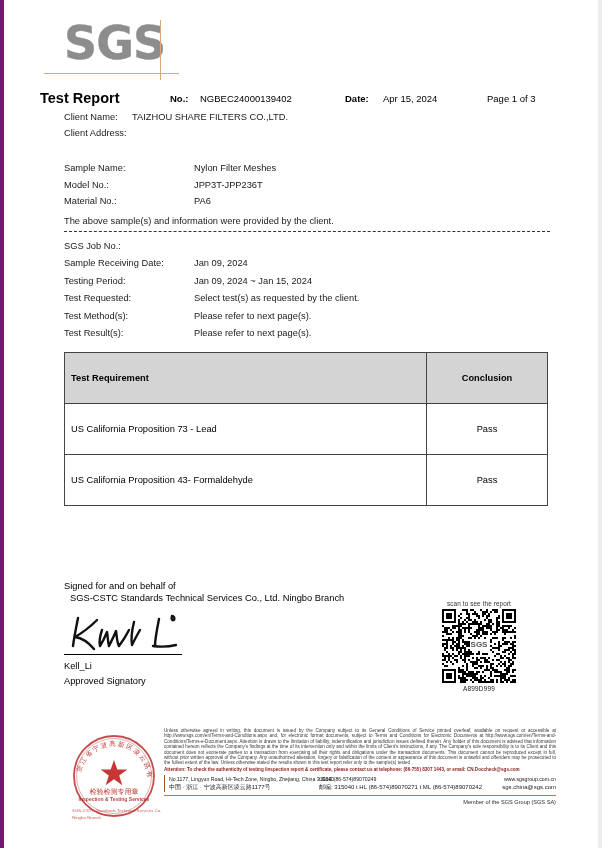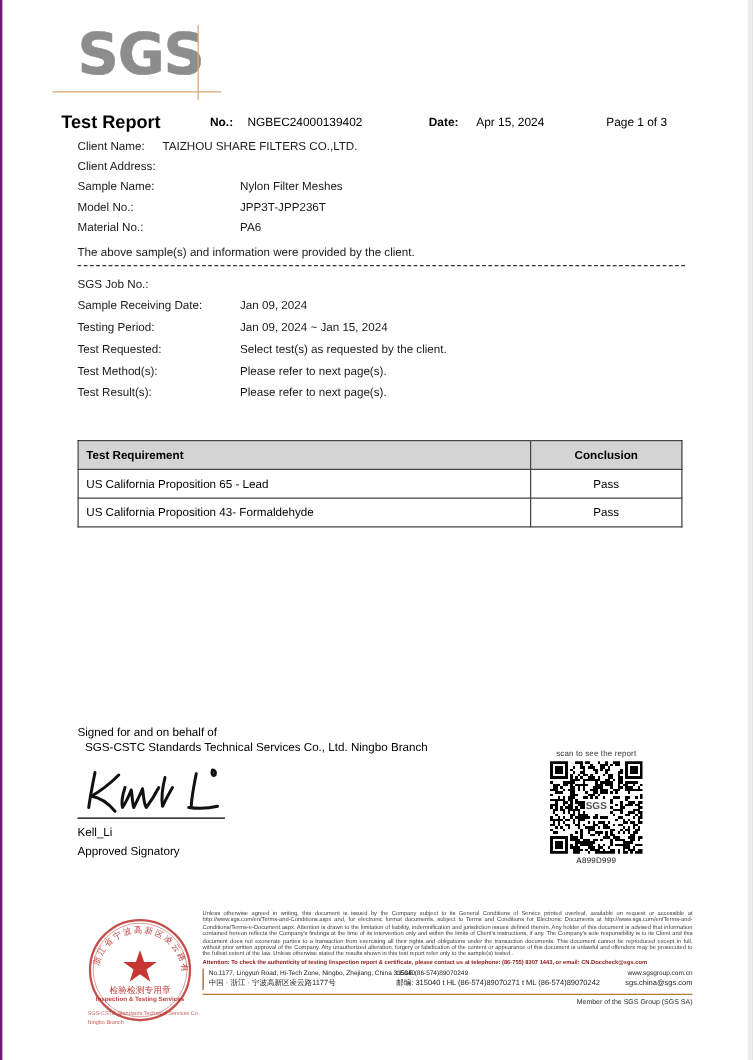--- a/index.html
+++ b/index.html
@@ -10,21 +10,21 @@
   body {
     font-family: "Liberation Sans", sans-serif;
   }
   #page {
     position: relative;
     width: 602px;
     height: 848px;
     background: #ffffff;
     overflow: hidden;
     box-sizing: border-box;
-    border-left: 2px solid #701a75;
+    border-left: 4px solid #701a75;
     border-right: 4px solid #ededed;
   }
   #sheet {
     position: absolute;
     left: 0; top: 0;
     width: 602px;
     height: 848px;
     background: #fff;
   }
 
@@ -68,21 +68,21 @@
   
   .title-row {
     position: absolute;
     left: 36px;
     top: 90px;
     width: 520px;
     height: 18px;
   }
   .report-title {
     position: absolute;
-    left: 11px; top: 0;
+    left: 0; top: 0;
     font-size: 14.5px;
     font-weight: bold;
     color: #000;
   }
   .no-label {
     position: absolute;
     left: 130px; top: 3px;
     font-size: 9.5px;
     font-weight: bold;
   }
@@ -120,21 +120,21 @@
   .row {
     display: flex;
     align-items: flex-end;
     margin-bottom: 3px;
     line-height: 12.5px;
   }
   .row .lab { width: 68px; flex: 0 0 68px; }
   .row .val { flex: 1 1 auto; }
   .row.wide .lab { width: 68px; flex: 0 0 68px; }
 
-  .block2 { margin-top: 4px; }
+  .block2 { margin-top: 23px; }
   .block2 .row .lab { width: 130px; flex: 0 0 130px; }
   .block2 .row { margin-bottom: 4px; }
 
   .note {
     margin-top: 7px;
     font-size: 9.3px;
     line-height: 12px;
   }
 
   .dashline {
@@ -152,21 +152,21 @@
   .tbl {
     position: absolute;
     left: 60px;
     top: 352px;
     width: 484px;
     border-collapse: collapse;
     font-size: 9.3px;
   }
   .tbl th, .tbl td {
     border: 1px solid #444;
-    padding: 4px 6px;
+    padding: 18px 6px;
     height: 14px;
   }
   .tbl thead th {
     background: #d4d4d4;
     font-weight: bold;
     text-align: left;
   }
   .tbl thead th.c2 { text-align: center; width: 108px; }
   .tbl td.c2 { text-align: center; }
 
@@ -361,21 +361,21 @@
 
     <table class="tbl">
       <thead>
         <tr>
           <th>Test Requirement</th>
           <th class="c2">Conclusion</th>
         </tr>
       </thead>
       <tbody id="tbl-body">
           <tr>
-            <td>US California Proposition 65 - Lead</td>
+            <td>US California Proposition 73 - Lead</td>
             <td class="c2">Pass</td>
           </tr>
           <tr>
             <td>US California Proposition 43- Formaldehyde</td>
             <td class="c2">Pass</td>
           </tr>
         </tbody>
     </table>
 
     <div class="sig">

